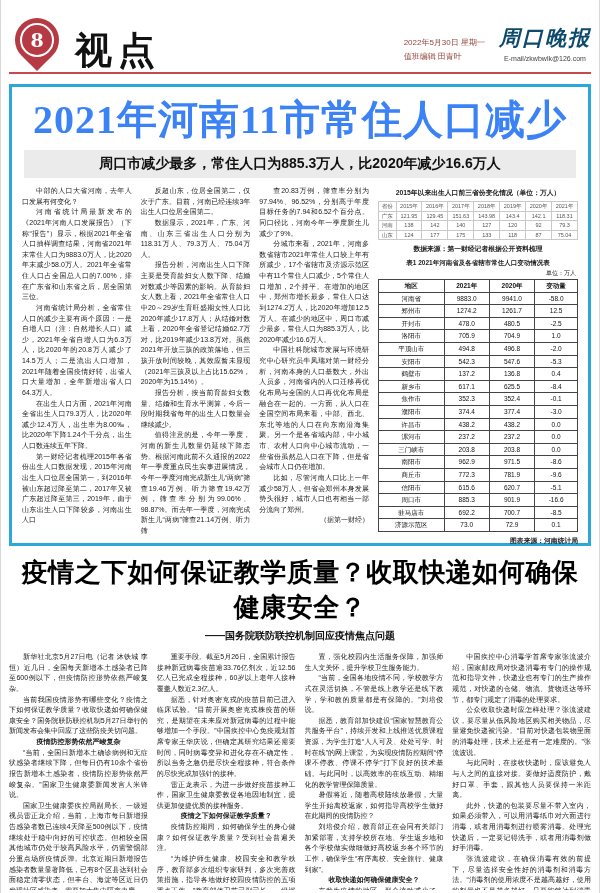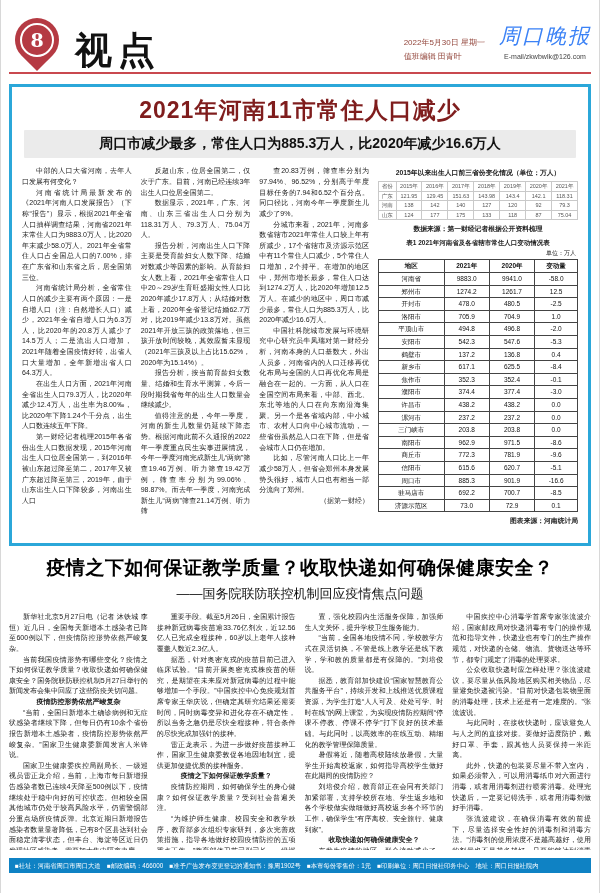--- a/index.html
+++ b/index.html
@@ -9,31 +9,31 @@
   
   .header{position:relative;height:56px;margin:18px 8px 0;padding:0 2px;}
   .red-rule{position:absolute;left:0;right:0;bottom:0;height:2px;background:#c9484f;}
   .pin{position:absolute;left:6px;top:0;width:44px;height:44px;background:#b53a43;
        border-radius:50% 50% 0 50%;transform:rotate(45deg);z-index:2;}
   .pin-inner{position:absolute;left:5px;top:5px;width:30px;height:30px;border:2px solid #fff;
        border-radius:50%;transform:rotate(-45deg);color:#fff;font-family:"DejaVu Serif",serif;
        font-weight:bold;font-size:19px;line-height:30px;text-align:center;}
   .section-title{position:absolute;left:66px;top:8px;font-family:"DejaVu Serif",serif;
        font-weight:900;font-size:37px;letter-spacing:6px;color:#111;}
-  .head-right{position:absolute;right:0;top:4px;display:flex;align-items:flex-start;gap:14px;}
+  .head-right{position:absolute;right:0;top:4px;display:flex;align-items:center;gap:14px;}
   .dateblock{font-size:8px;color:#93463c;text-align:left;line-height:1.7;margin-top:14px;}
   .logoblock{text-align:center;}
-  .masthead{font-family:"DejaVu Serif",serif;font-weight:400;font-size:21px;color:#3b82f6;
+  .masthead{font-family:"DejaVu Serif",serif;font-weight:700;font-size:21px;color:#0c4a6e;
        letter-spacing:2px;font-style:italic;}
   .email{font-size:7px;color:#444;margin-top:3px;}
   
   .article1{margin:10px 8px 0;border:3px solid #2ba7d9;padding:8px 10px 6px;height:442px;
        box-sizing:content-box;}
-  .a1-headline{margin:2px 0 0;text-align:center;font-family:Liberation Sans, sans-serif;font-weight:900;
-       font-size:23px;letter-spacing:1px;color:#7f1d1d;line-height:1.15;}
+  .a1-headline{margin:2px 0 0;text-align:center;font-family:Liberation Serif, serif;font-weight:900;
+       font-size:40px;letter-spacing:1px;color:#3b82f6;line-height:1.15;}
   .a1-subhead{margin:7px 2px 0;background:#ebebeb;border-radius:1px;text-align:center;
        font-weight:bold;font-size:14px;padding:5px 0;color:#111;}
   .a1-cols{display:flex;gap:9px;margin-top:8px;height:360px;overflow:hidden;}
   .tcol{flex:1;font-size:7px;line-height:1.52;text-align:justify;overflow:hidden;}
   .para{margin:0;}
   .k-p{text-indent:2em;}
   .k-sub{font-weight:bold;text-align:center;text-indent:0;}
   .k-right{text-align:right;text-indent:0;}
   .rcol{width:200px;flex:none;overflow:hidden;}
   .mini-title{font-size:6.8px;font-weight:bold;text-align:center;color:#222;margin:2px 0 3px;}
@@ -43,23 +43,23 @@
   .mini-caption{font-size:6.8px;font-weight:bold;text-align:center;margin:4px 0 5px;color:#222;}
   .tbl-title{font-size:6.5px;font-weight:bold;text-align:center;color:#222;}
   .tbl-unit{font-size:6px;text-align:right;margin:1px 2px 1px 0;color:#222;}
   table.main{width:100%;border-collapse:collapse;font-size:6.5px;color:#111;}
   table.main th,table.main td{border:1px solid #444;padding:0 2px;text-align:center;
        line-height:11.6px;height:11.6px;white-space:nowrap;}
   table.main th{font-weight:bold;}
   .tbl-caption{font-size:6.8px;font-weight:bold;text-align:right;margin-top:4px;color:#222;}
   
   .article2{margin:9px 8px 0;}
-  .a2-headline{margin:0;text-align:center;font-weight:900;font-size:19px;color:#000;
+  .a2-headline{margin:0;text-align:center;font-weight:900;font-size:26px;color:#000;
        letter-spacing:0.5px;}
-  .a2-subtitle{text-align:center;font-weight:normal;font-size:13px;margin-top:4px;color:#111;}
+  .a2-subtitle{text-align:center;font-weight:bold;font-size:10px;margin-top:4px;color:#111;}
   .a2-cols{display:flex;gap:9px;margin-top:9px;height:238px;overflow:hidden;}
   
   .footer{margin:8px 8px 0;background:#0f82c4;color:#fff;font-size:6.3px;line-height:15px;
        height:15px;padding:0 6px;white-space:nowrap;overflow:hidden;}
 </style>
 </head>
 <body>
 
 <div class="page">
 

